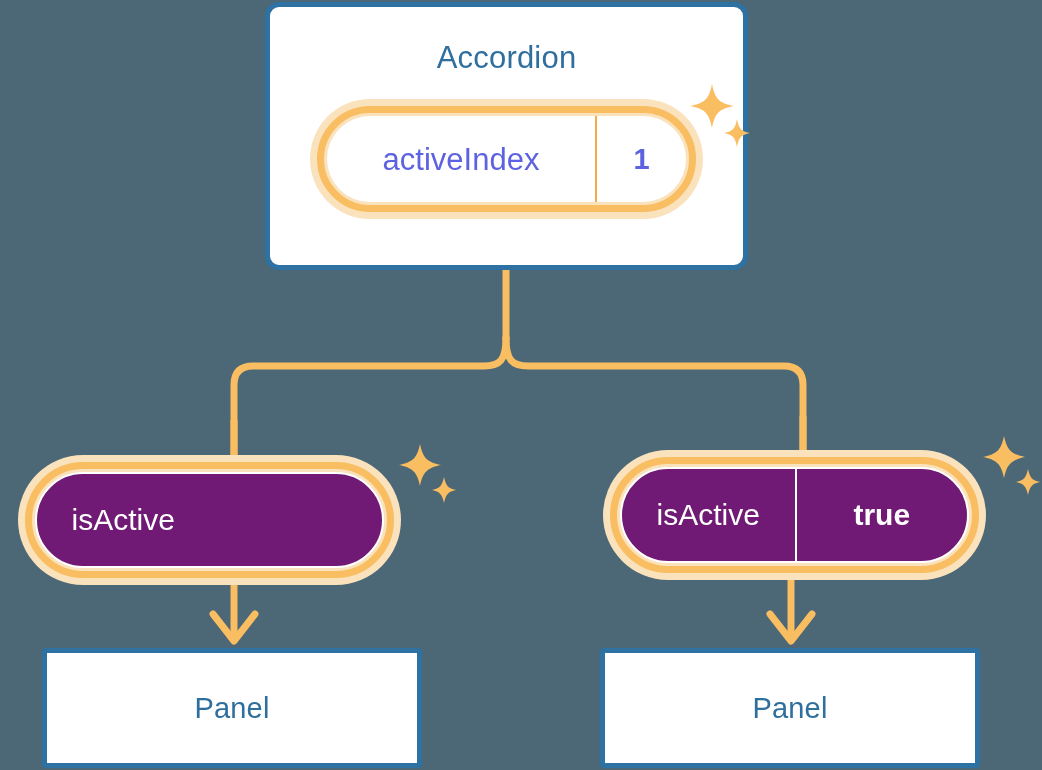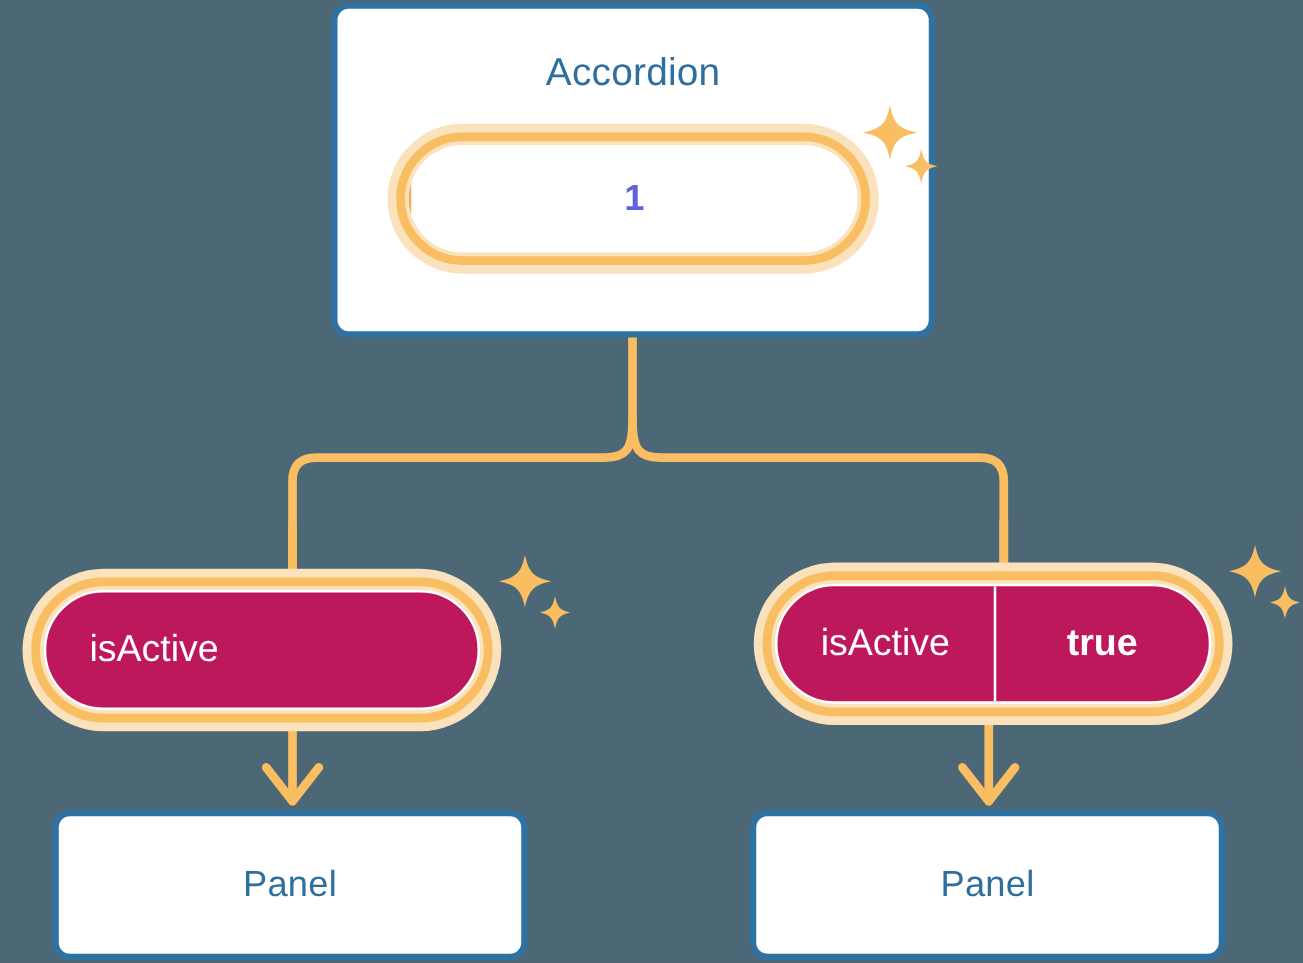--- a/index.html
+++ b/index.html
@@ -57,21 +57,21 @@
     height: 268px;
   }
   #accordion-card .card-title {
     margin-top: 35px;
   }
 
   .panel-card {
     width: 380px;
     height: 120px;
     align-items: center;
-    border-radius: 14px;
+    border-radius: 4px;
   }
   #panel-left  { left: 42px;  top: 648px; }
   #panel-right { left: 600px; top: 648px; }
   .panel-card .card-title {
     font-size: 29px;
     margin-top: 0;
   }
 
   
   .pill {
@@ -115,21 +115,21 @@
   .pill.light .pill-key,
   .pill.light .pill-val {
     color: #5d63e0;
   }
   .pill.light .pill-val {
     border-left: 2px solid #f3ac49;
   }
 
   
   .pill.solid .pill-body {
-    background: #be185d;
+    background: #701a75;
     border: 2px solid #ffffff;
   }
   .pill.solid .pill-key,
   .pill.solid .pill-val {
     color: #ffffff;
   }
   .pill.solid .pill-val {
     border-left: 2px solid #ffffff;
   }
 
@@ -193,20 +193,21 @@
     </g>
   </svg>
 
   <div class="card" id="accordion-card">
     <div class="card-title">Accordion</div>
   </div>
 
   <div class="pill light" id="pill-activeindex">
     <div class="pill-ring">
       <div class="pill-body">
+        <div class="pill-key">activeIndex</div>
         <div class="pill-val">1</div>
       </div>
     </div>
   </div>
 
   <div class="sparkle-group" id="sparkles-accordion">
     <svg viewBox="0 0 66 72" width="66" height="72">
       <path d="M26 2 C29 17 33 21 48 24 C33 27 29 31 26 46 C23 31 19 27 4 24 C19 21 23 17 26 2 Z" fill="#f9bd62"></path>
       <path d="M51 37 C53 47 55 49 64 51 C55 53 53 55 51 65 C49 55 47 53 38 51 C47 49 49 47 51 37 Z" fill="#f9bd62"></path>
     </svg>

